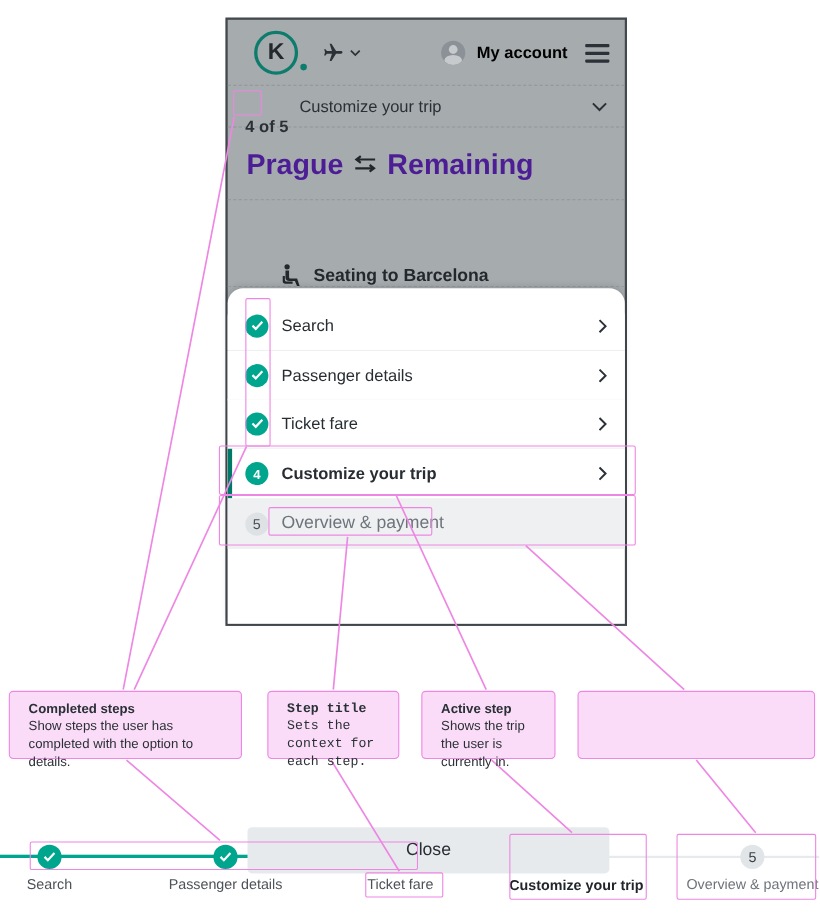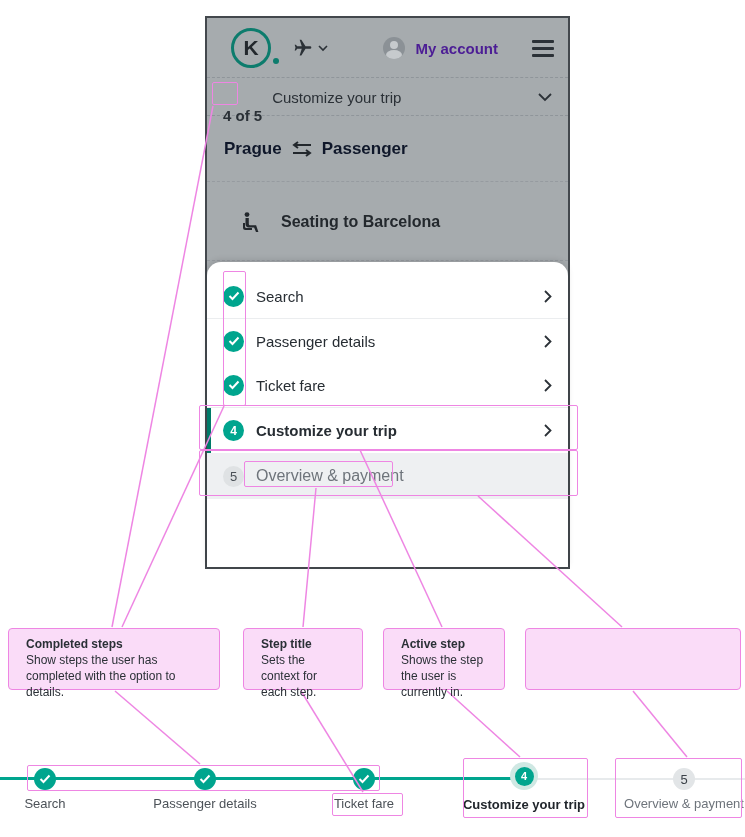--- a/index.html
+++ b/index.html
@@ -16,36 +16,36 @@
                border:3px solid #0d7c6d; border-radius:50%; display:flex;
                align-items:center; justify-content:center; background:transparent; }
   .kiwi-logo .k { font-size:21px; font-weight:bold; color:#23282d; }
   .kiwi-dot { position:absolute; left:66px; top:40px; width:6px; height:6px;
               border-radius:50%; background:#0d7c6d; }
   .plane-wrap { position:absolute; left:86px; top:20px; display:flex; align-items:center; gap:5px; }
   .hdr-right { position:absolute; right:14px; top:0; height:60px; display:flex; align-items:center; gap:10px; }
   .avatar { width:22px; height:22px; border-radius:50%; background:#8b9196; position:relative; overflow:hidden; }
   .avatar .head { position:absolute; left:7px; top:4px; width:8px; height:8px; border-radius:50%; background:#c6cacd; }
   .avatar .torso { position:absolute; left:3px; top:13px; width:16px; height:10px; border-radius:50%; background:#c6cacd; }
-  .my-account { font-size:15px; font-weight:bold; color:#4c1d95; margin-right:24px; }
+  .my-account { font-size:15px; font-weight:bold; color:#000000; margin-right:6px; }
   .hamburger { width:22px; display:flex; flex-direction:column; gap:4px; }
   .hamburger i { display:block; height:3px; background:#2b3137; border-radius:1px; }
 
   .step-bar { position:absolute; left:0; top:61px; right:0; height:37px;
               border-bottom:1px dashed #8f959a; display:flex; align-items:center;
               padding:0 16px; font-size:15px; color:#2a3036; }
   .step-bar b { margin-right:10px;margin-top:36px; }
   .step-bar .chev { margin-left:auto; }
 
   .route-sec { position:absolute; left:0; top:99px; right:0; height:65px;
                display:flex; align-items:center; padding:0 17px; gap:9px;
                border-bottom:1px dashed #969ba0; }
-  .route-sec .t { font-size:17px; font-weight:bold; color:#0f172a; }
+  .route-sec .t { font-size:26px; font-weight:bold; color:#4c1d95; }
   .seating-sec { position:absolute; left:0; top:165px; right:0; height:78px;
-                 display:flex; align-items:center; padding:0 34px; gap:22px;
+                 display:flex; align-items:flex-end; padding:0 48px; gap:12px;
                  border-bottom:1px dashed #969ba0; }
   .seating-sec .t { font-size:16px; font-weight:bold; color:#23282d; }
 
   .panel { position:absolute; left:0; top:244px; right:0; bottom:0;
            background:#ffffff; border-radius:14px 14px 0 0;
            box-shadow:0 -2px 6px rgba(0,0,0,.12); }
   .prow { position:absolute; left:0; right:0; height:45px; display:flex;
           align-items:center; padding:0 16px; gap:12px; background:#fff; cursor:pointer; }
   .prow .lbl { font-size:15px; color:#272d33; }
   .prow .chev { margin-left:auto; }
@@ -71,21 +71,21 @@
   
   .ann-rect { position:absolute; border:1.5px solid #ee86e3; background:transparent;
               border-radius:2px; z-index:3; pointer-events:none; }
   .ann-lines { position:absolute; left:0; top:0; z-index:2; pointer-events:none; }
 
   .callout { position:absolute; background:#fadcf8; border:1.5px solid #ee86e3;
              border-radius:4px; padding:7px 17px; font-size:12px; line-height:16px;
              color:#2a3036; z-index:4; }
   .callout b { display:block; }
   .c1 { left:8px;  top:628px; width:212px; height:62px; }
-  .c2 { left:243px; top:628px; width:120px; height:62px; }
+  .c2 { left:243px; top:628px; width:120px; height:62px;font-family:Liberation Mono, monospace; }
   .c3 { left:383px; top:628px; width:122px; height:62px; }
   .c4 { left:525px; top:628px; width:216px; height:62px; }
 
   
   .track-teal { position:absolute; left:0; top:777px; width:524px; height:3px; background:#00a58e; }
   .track-gray { position:absolute; left:524px; top:778px; width:221px; height:2px; background:#e7eaec; }
   .s-item { position:absolute; top:765px; width:130px; text-align:center; }
   .s-item .dot { margin:3px auto 0; }
   .s-item .check-circle { width:22px; height:22px; }
   .s-label { margin-top:6px; font-size:13px; color:#4c5258; }
@@ -157,21 +157,21 @@
     </div>
 
     <div class="route-sec">
       <span class="t">Prague</span>
       <svg width="22" height="16" viewBox="0 0 22 16">
         <g stroke="#22272c" stroke-width="2" fill="none">
           <path d="M20 4H4 M7 1L3 4l4 3"></path>
           <path d="M2 12h16 M15 9l4 3-4 3"></path>
         </g>
       </svg>
-      <span class="t">Passenger</span>
+      <span class="t">Remaining</span>
     </div>
 
     <div class="seating-sec">
       <svg width="18" height="20" viewBox="0 0 18 20">
         <circle cx="6" cy="2.6" r="2.4" fill="#23282d"></circle>
         <path d="M4.5 6v6a3.4 3.4 0 0 0 3.4 3.4h5.2L15 20h2.4l-2.3-6.8H9a1.2 1.2 0 0 1-1.2-1.2V6z" fill="#23282d"></path>
         <path d="M2 11v4.5A2.5 2.5 0 0 0 4.5 18H11v-2H5.5A1.5 1.5 0 0 1 4 14.5V11z" fill="#23282d"></path>
       </svg>
       <span class="t">Seating to Barcelona</span>
     </div>
@@ -220,20 +220,21 @@
         <svg class="chev" width="8" height="13" viewBox="0 0 8 13">
           <path d="M1 1l5.5 5.5L1 12" stroke="#2b3137" stroke-width="1.8" fill="none"></path>
           </svg>
       </div>
 
       <div class="prow disabled">
         <span class="num-circle gray">5</span>
         <span class="lbl">Overview &amp; payment</span>
       </div>
 
+      <button class="close-btn">Close</button>
     </div>
   </div>
 
   <div class="ann-rect" style="left:212px; top:82px;  width:26px;  height:23px;"></div>
   <div class="ann-rect" style="left:223px; top:271px; width:23px;  height:135px;"></div>
   <div class="ann-rect" style="left:199px; top:405px; width:379px; height:45px;"></div>
   <div class="ann-rect" style="left:199px; top:450px; width:379px; height:46px;"></div>
   <div class="ann-rect" style="left:244px; top:461px; width:149px; height:26px;"></div>
   <div class="ann-rect" style="left:27px;  top:765px; width:353px; height:26px;"></div>
   <div class="ann-rect" style="left:332px; top:793px; width:71px;  height:23px;"></div>
@@ -243,21 +244,21 @@
   <div class="callout c1">
     <b>Completed steps</b>
     <span>Show steps the user has completed with the option to details.</span>
   </div>
   <div class="callout c2">
     <b>Step title</b>
     <span>Sets the context for each step.</span>
   </div>
   <div class="callout c3">
     <b>Active step</b>
-    <span>Shows the step the user is currently in.</span>
+    <span>Shows the trip the user is currently in.</span>
   </div>
   <div class="callout c4">
   </div>
 
   <div class="track-teal"></div>
   <div class="track-gray"></div>
 
   <div class="s-item si1">
     <span class="check-circle dot" style="display:flex;">
       <svg width="12" height="10" viewBox="0 0 12 10">

